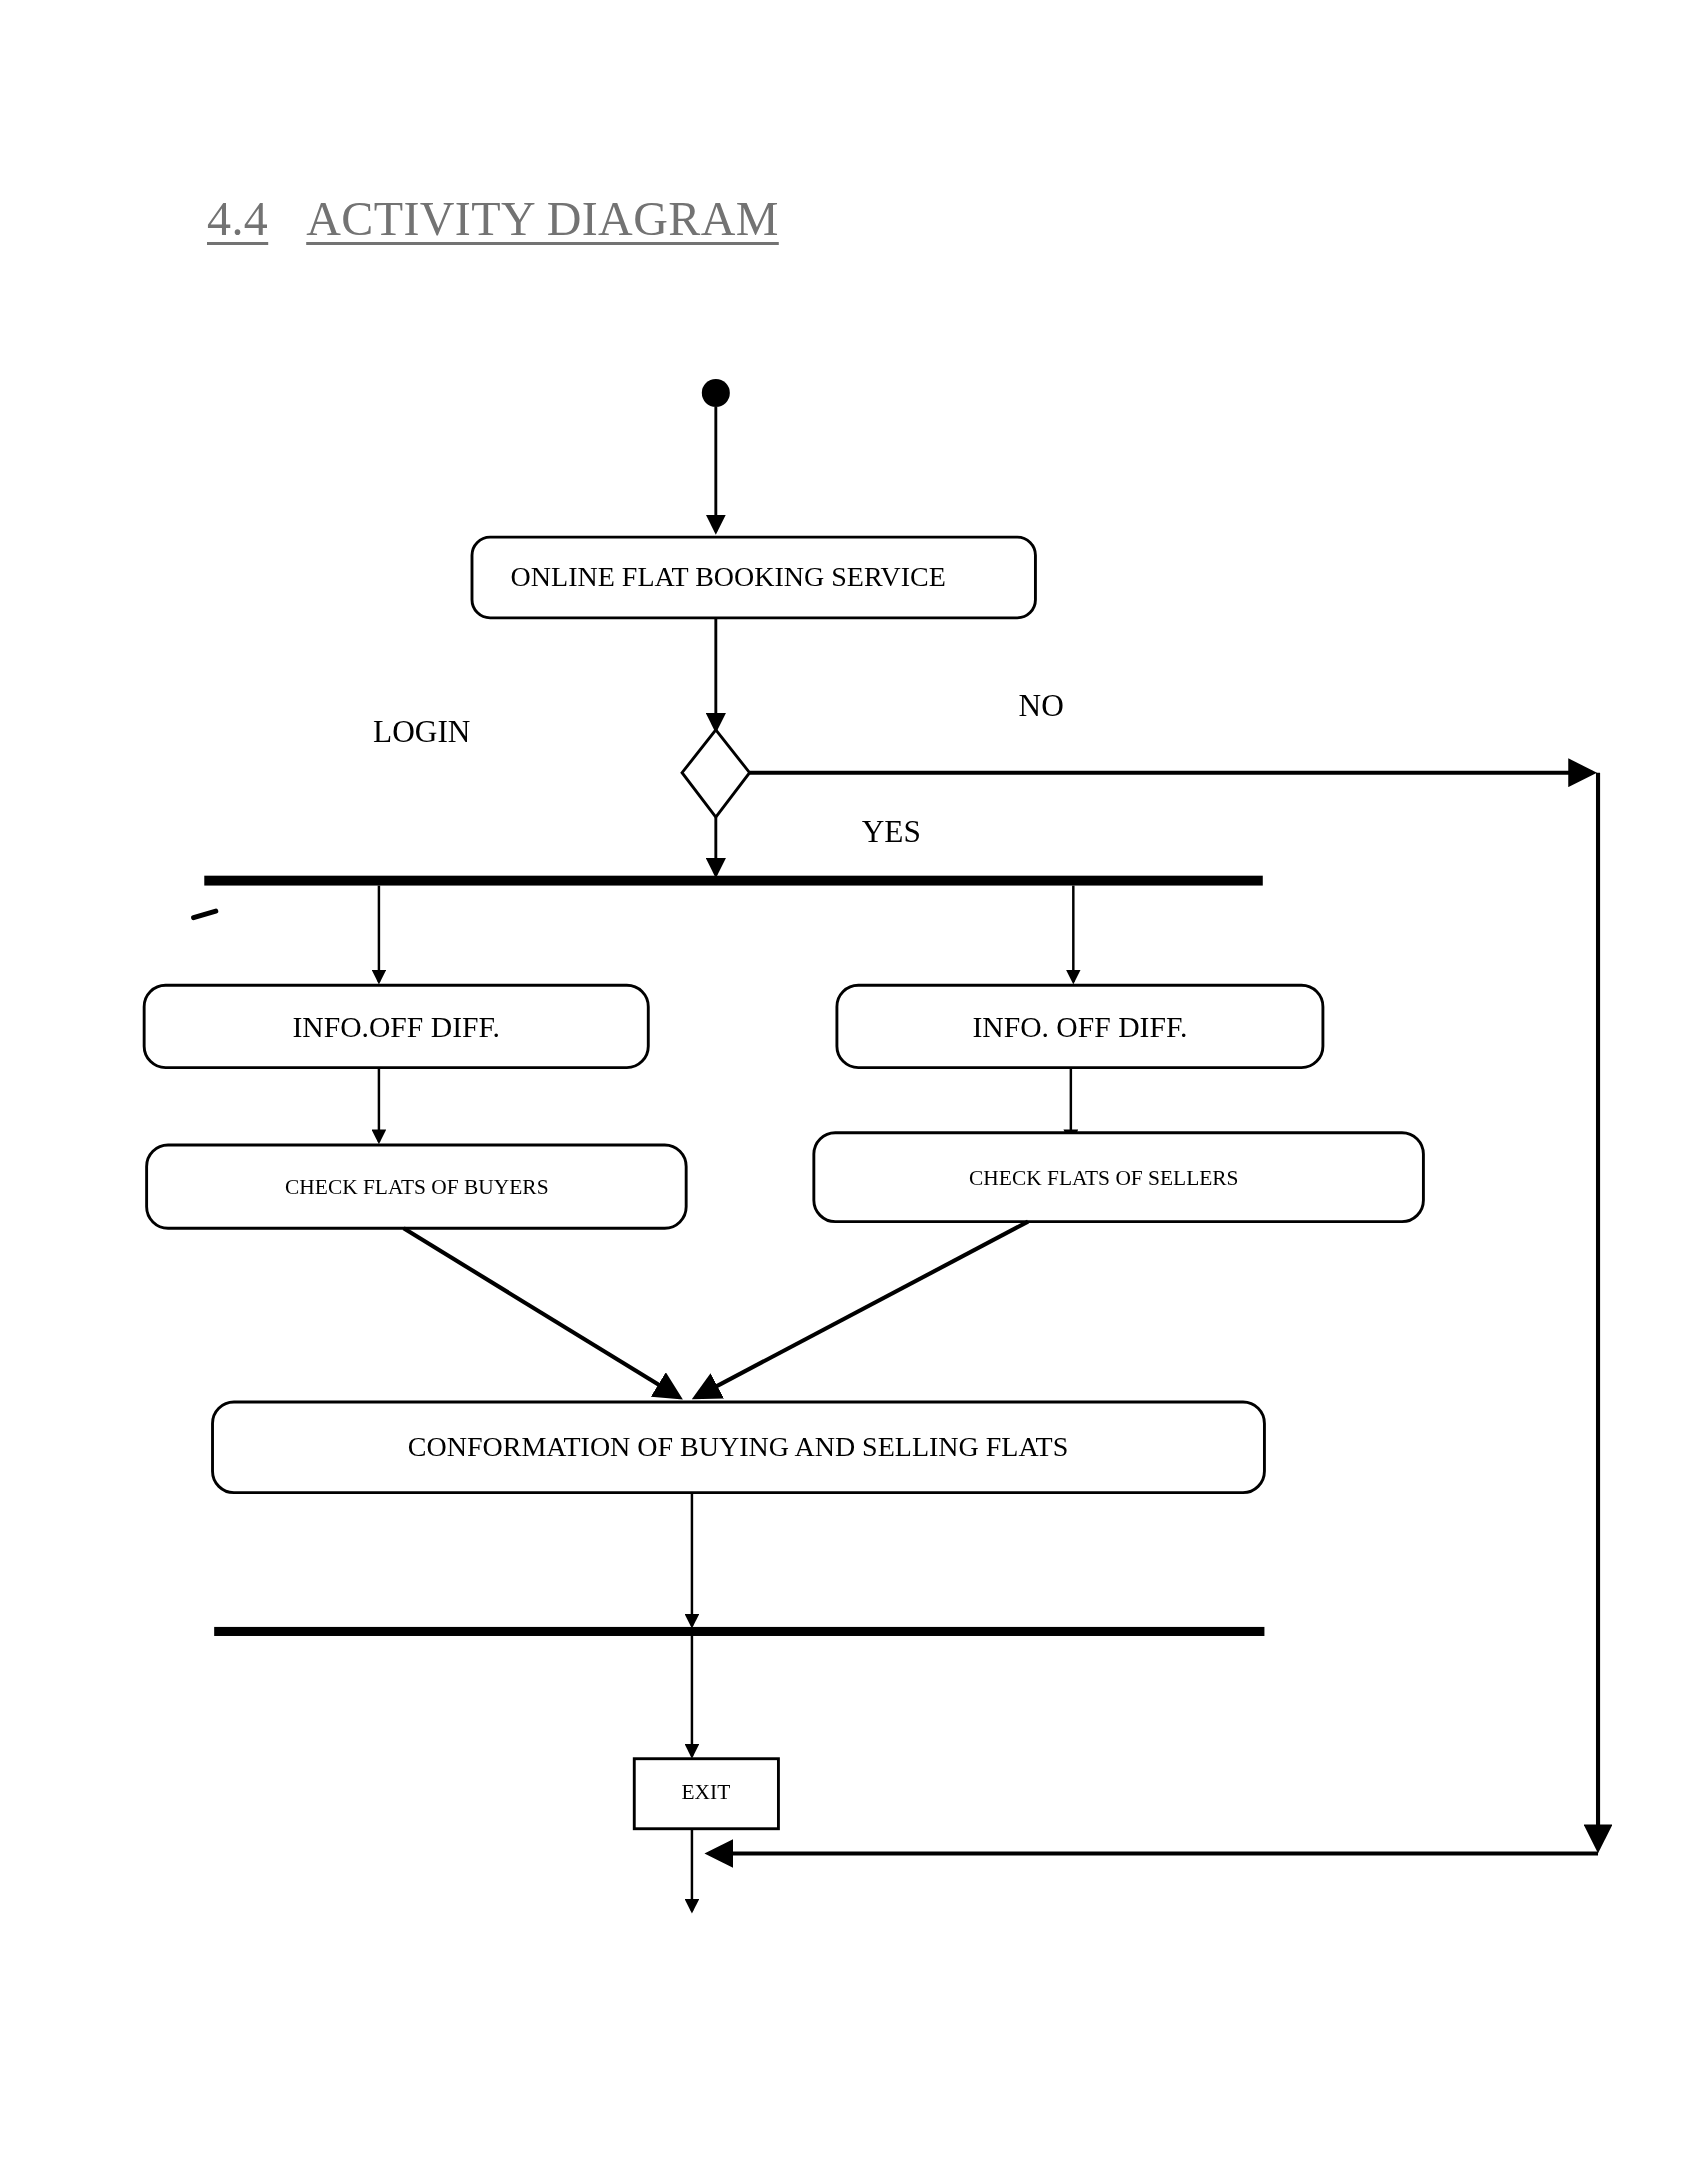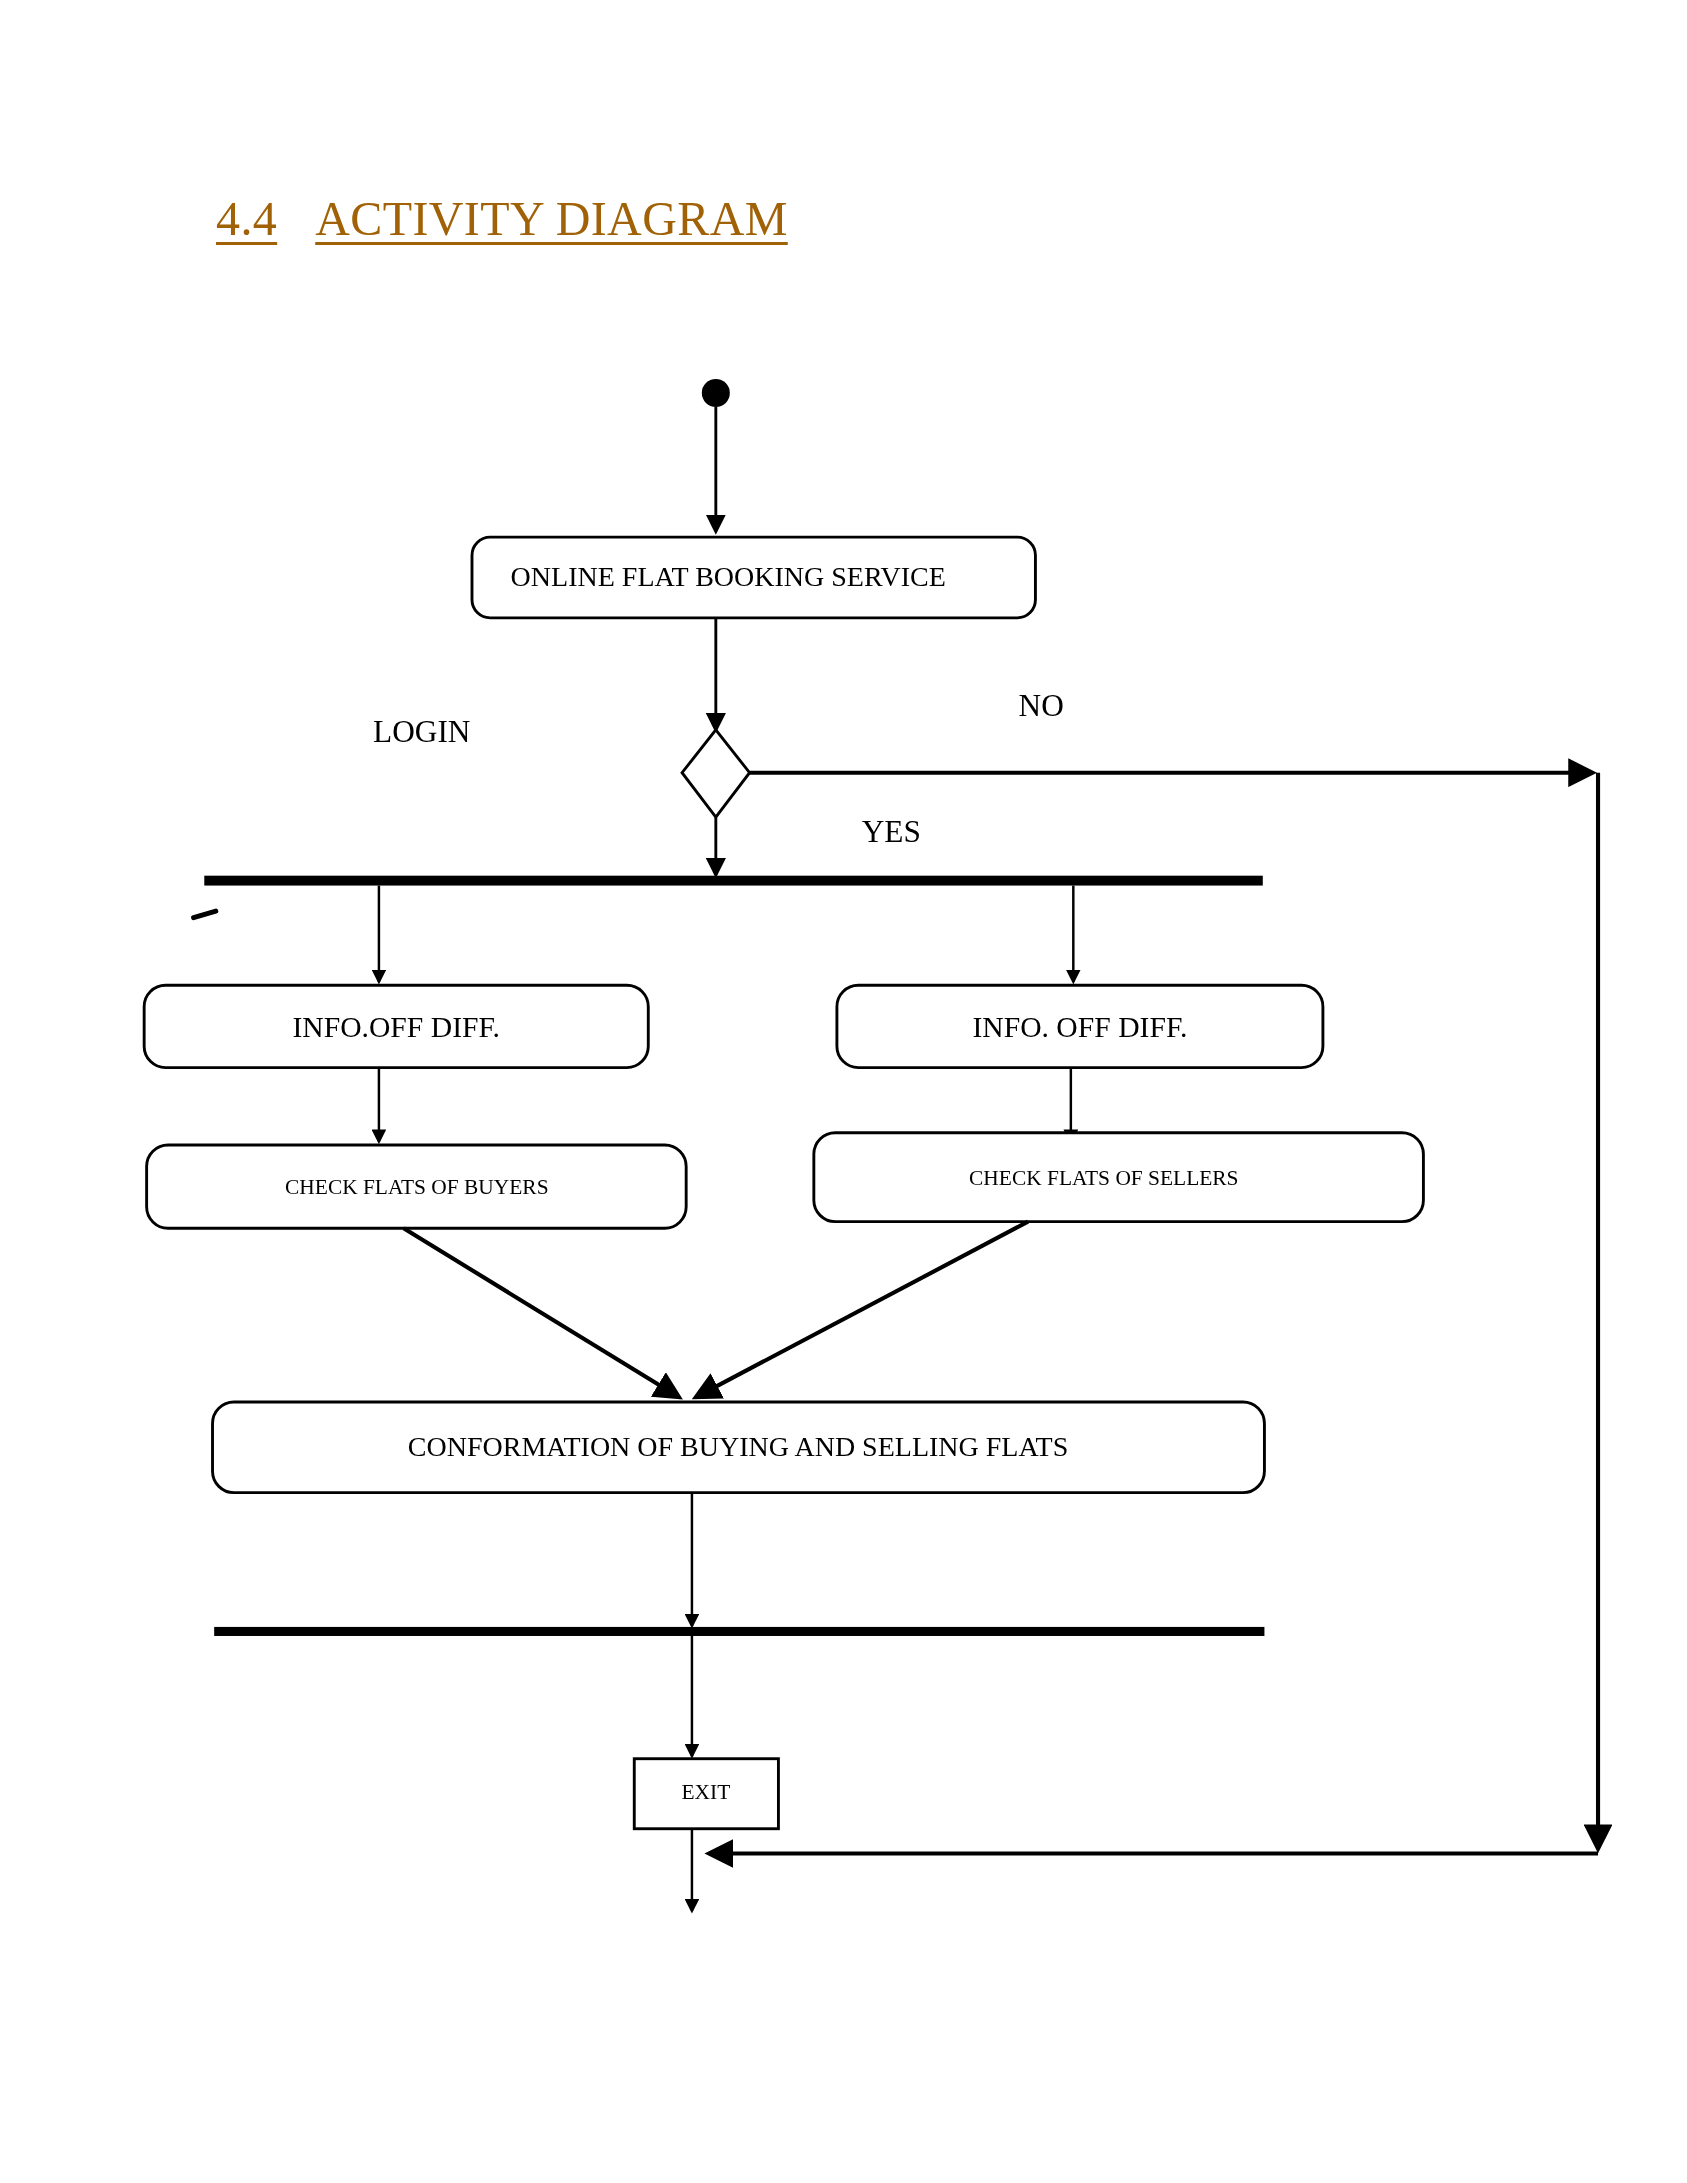--- a/index.html
+++ b/index.html
@@ -10,24 +10,24 @@
   #page {
     position: relative;
     width: 1687px;
     height: 2183px;
     background: #ffffff;
     overflow: hidden;
     font-family: "Liberation Serif", "DejaVu Serif", serif;
   }
   #heading {
     position: absolute;
-    left: 216px;
+    left: 207px;
     top: 191px;
     font-size: 48px;
-    color: #a16207;
+    color: #737373;
     letter-spacing: 0.4px;
     white-space: nowrap;
   }
   #heading .num {
     text-decoration: underline;
     text-underline-offset: 6.6px;
     text-decoration-thickness: 2.5px;
   }
   #heading .gap {
     display: inline-block;

